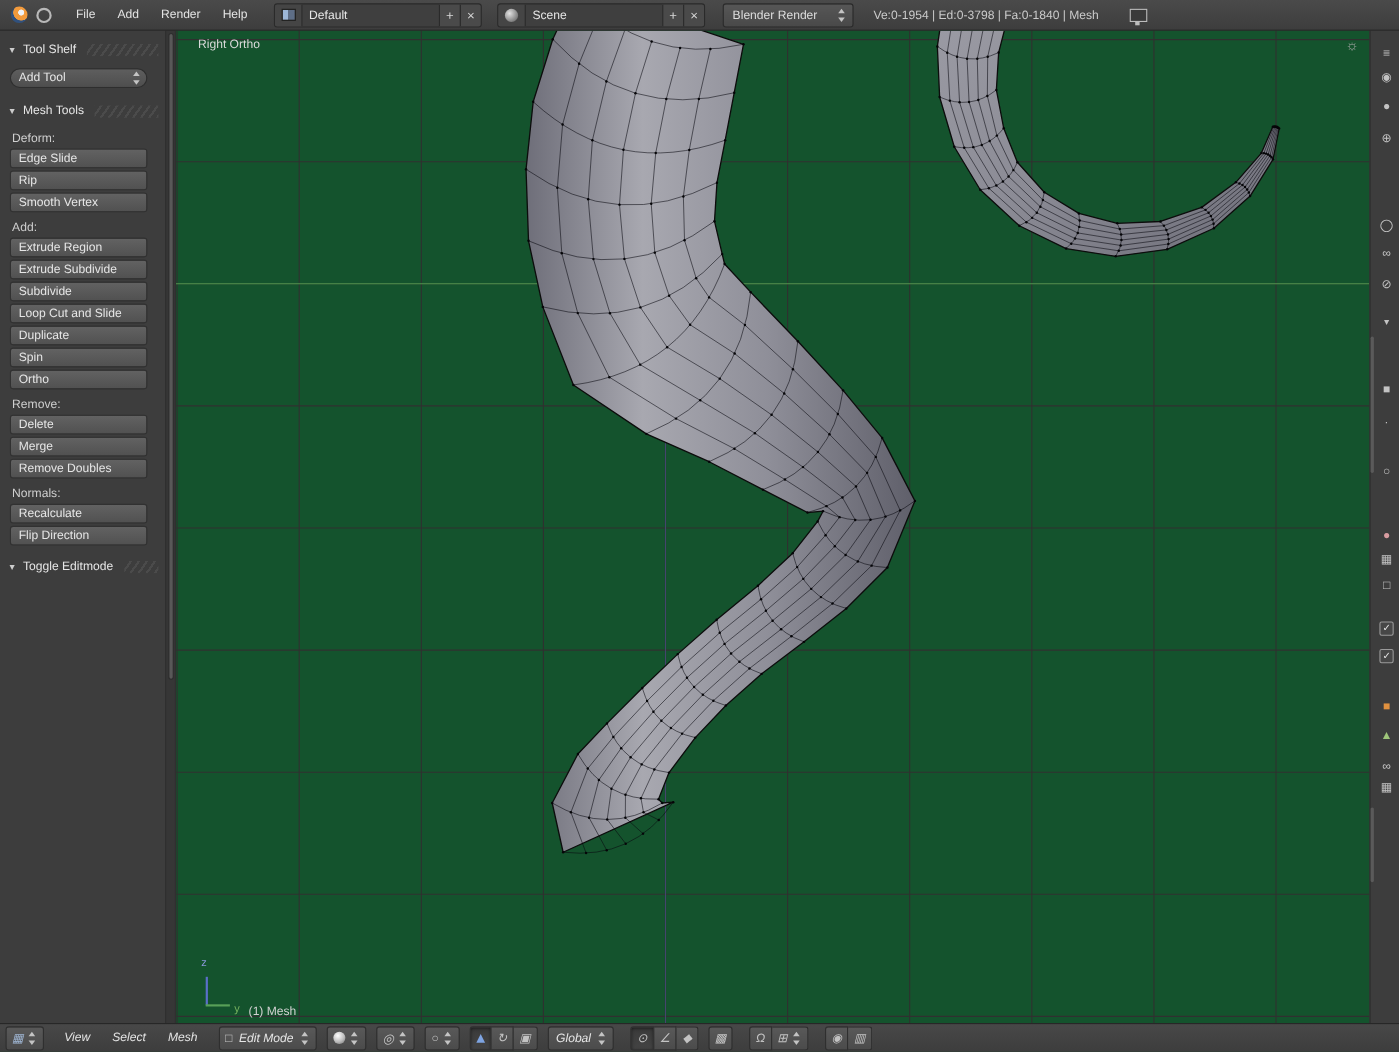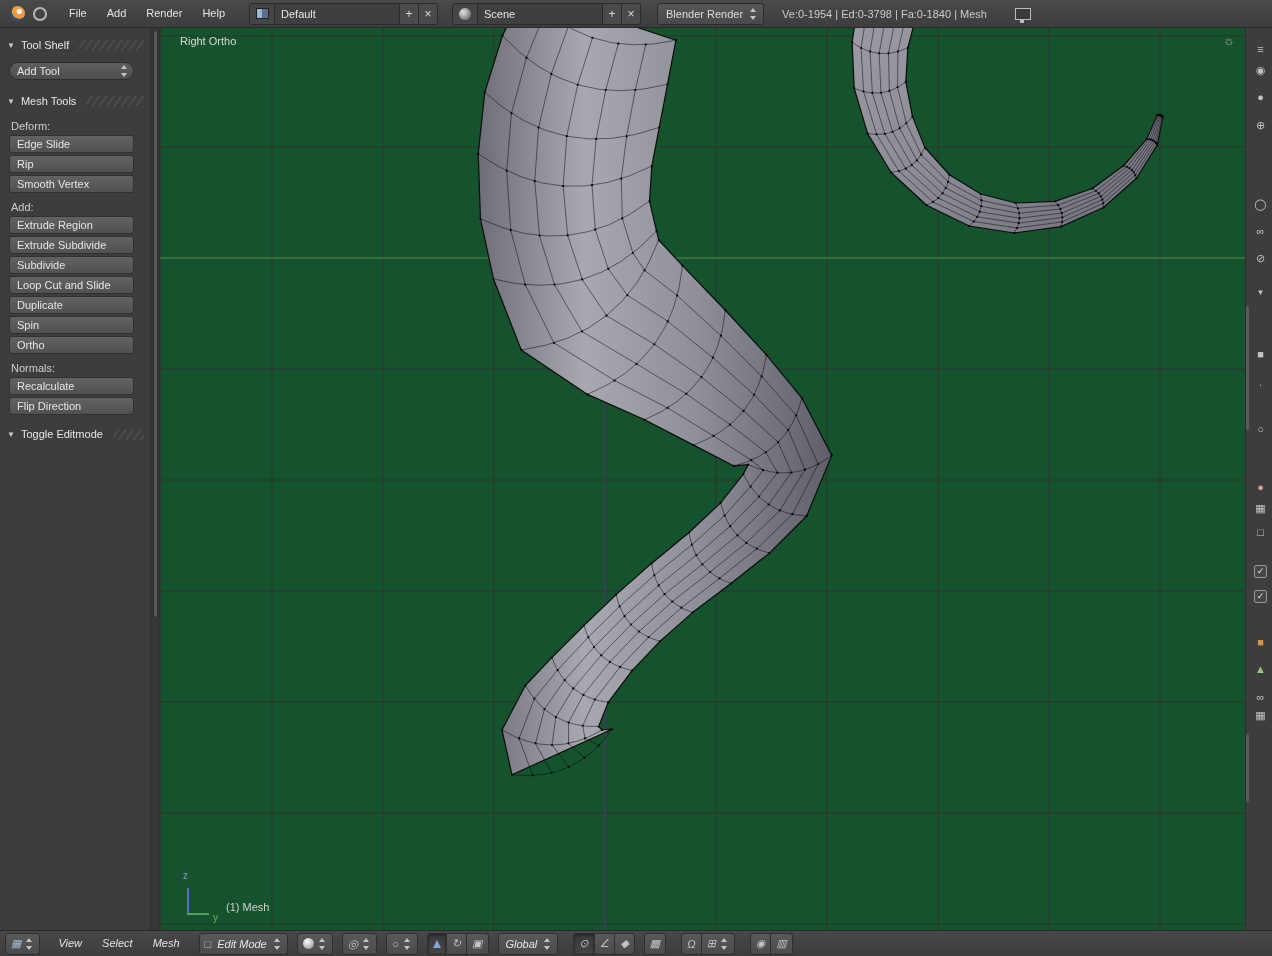--- a/index.html
+++ b/index.html
@@ -49,21 +49,21 @@
   .db-icon{width:24px;height:20px;display:flex;align-items:center;justify-content:center;
     border-right:1px solid #2a2a2a;background:#454545;}
   .layout-glyph{width:13px;height:11px;box-sizing:border-box;border:1px solid #20201f;
     background:linear-gradient(90deg,#9db7d8 0 5px,#5e6e86 5px);}
   .scene-glyph{width:12px;height:12px;border-radius:50%;
     background:radial-gradient(circle at 35% 35%,#e2e2e2,#8d8d8d 60%,#565656);}
   .db-name{width:112px;padding:0 6px;line-height:19px;color:#e6e6e6;white-space:nowrap;overflow:hidden;}
   .db-seg{width:18px;height:20px;display:flex;align-items:center;justify-content:center;
     border-left:1px solid #2a2a2a;background:#4a4a4a;color:#d8d8d8;font-size:12px;}
   .dropdown{display:flex;align-items:center;height:20px;margin-left:16px;padding:0 5px 0 8px;
-    background:linear-gradient(#565656,#494949);border:1px solid #2b2b2b;border-radius:3px;gap:6px;}
+    background:linear-gradient(#565656,#494949);border:1px solid #2b2b2b;border-radius:3px;gap:18px;}
   .stats{margin-left:18px;color:#cbcbcb;white-space:nowrap;}
   .monitor{width:14px;height:10px;border:1px solid #bdbdbd;background:#3a3a3a;position:relative;}
   .monitor::after{content:"";position:absolute;left:4px;bottom:-4px;width:4px;height:3px;background:#bdbdbd;}
 
   
   .tool-shelf{position:absolute;top:28px;left:0;width:150px;bottom:26px;background:#3d3d3d;
     padding-top:6px;box-sizing:border-box;}
   .shelf-scroll{position:absolute;top:28px;left:150px;width:10px;bottom:26px;background:#363636;
     border-left:1px solid #2f2f2f;border-right:1px solid #2f2f2f;box-sizing:border-box;}
   .shelf-thumb{position:absolute;top:2px;left:2px;width:5px;height:588px;background:#585858;
@@ -79,21 +79,21 @@
   .ts-label{margin:8px 0 3px 11px;color:#cfcfcf;}
   .ts-btn{display:block;width:125px;height:18px;margin:0 0 2px 9px;padding:0 7px;box-sizing:border-box;
     text-align:left;font-family:inherit;font-size:11px;color:#e6e6e6;line-height:16px;
     background:linear-gradient(#626262,#515151);border:1px solid #313131;border-radius:3px;cursor:default;}
 
   
   .viewport{position:absolute;top:28px;left:160px;width:1085px;height:902px;background:#14532d;overflow:hidden;}
   #vp-svg{position:absolute;top:0;left:0;}
   .view-label{position:absolute;top:7px;left:20px;color:#d9d9d9;}
   .corner-icon{position:absolute;top:5px;right:10px;}
-  .object-label{position:absolute;left:66px;bottom:17px;color:#d2d2d2;}
+  .object-label{position:absolute;left:66px;bottom:4px;color:#d2d2d2;}
   .axis-widget{position:absolute;left:18px;bottom:4px;width:64px;height:56px;}
   .axis-z-line{position:absolute;left:9px;bottom:12px;width:2px;height:26px;background:#5a6fc8;}
   .axis-y-line{position:absolute;left:9px;bottom:11px;width:22px;height:2px;background:#58a058;}
   .axis-z-label{position:absolute;left:5px;top:0;color:#8a97d8;font-size:10px;}
   .axis-y-label{position:absolute;left:35px;bottom:3px;color:#76b25f;font-size:10px;}
 
   
   .props-strip{position:absolute;top:28px;right:0;width:27px;bottom:26px;background:#3d3d3d;
     border-left:1px solid #2c2c2c;box-sizing:border-box;}
   .pi{position:absolute;left:6px;width:17px;height:17px;display:flex;align-items:center;justify-content:center;}
@@ -186,20 +186,26 @@
     </div>
     <div>
       <div class="ts-label">Add:</div>
       <button class="ts-btn">Extrude Region</button>
       <button class="ts-btn">Extrude Subdivide</button>
       <button class="ts-btn">Subdivide</button>
       <button class="ts-btn">Loop Cut and Slide</button>
       <button class="ts-btn">Duplicate</button>
       <button class="ts-btn">Spin</button>
       <button class="ts-btn">Ortho</button>
+    </div>
+    <div>
+      <div class="ts-label">Remove:</div>
+      <button class="ts-btn">Delete</button>
+      <button class="ts-btn">Merge</button>
+      <button class="ts-btn">Remove Doubles</button>
     </div>
     <div>
       <div class="ts-label">Normals:</div>
       <button class="ts-btn">Recalculate</button>
       <button class="ts-btn">Flip Direction</button>
     </div>
 
     <div class="panel-header" style="margin-top:8px;">
       <span class="ph-tri">▼</span>
       <span class="ph-label">Toggle Editmode</span>

